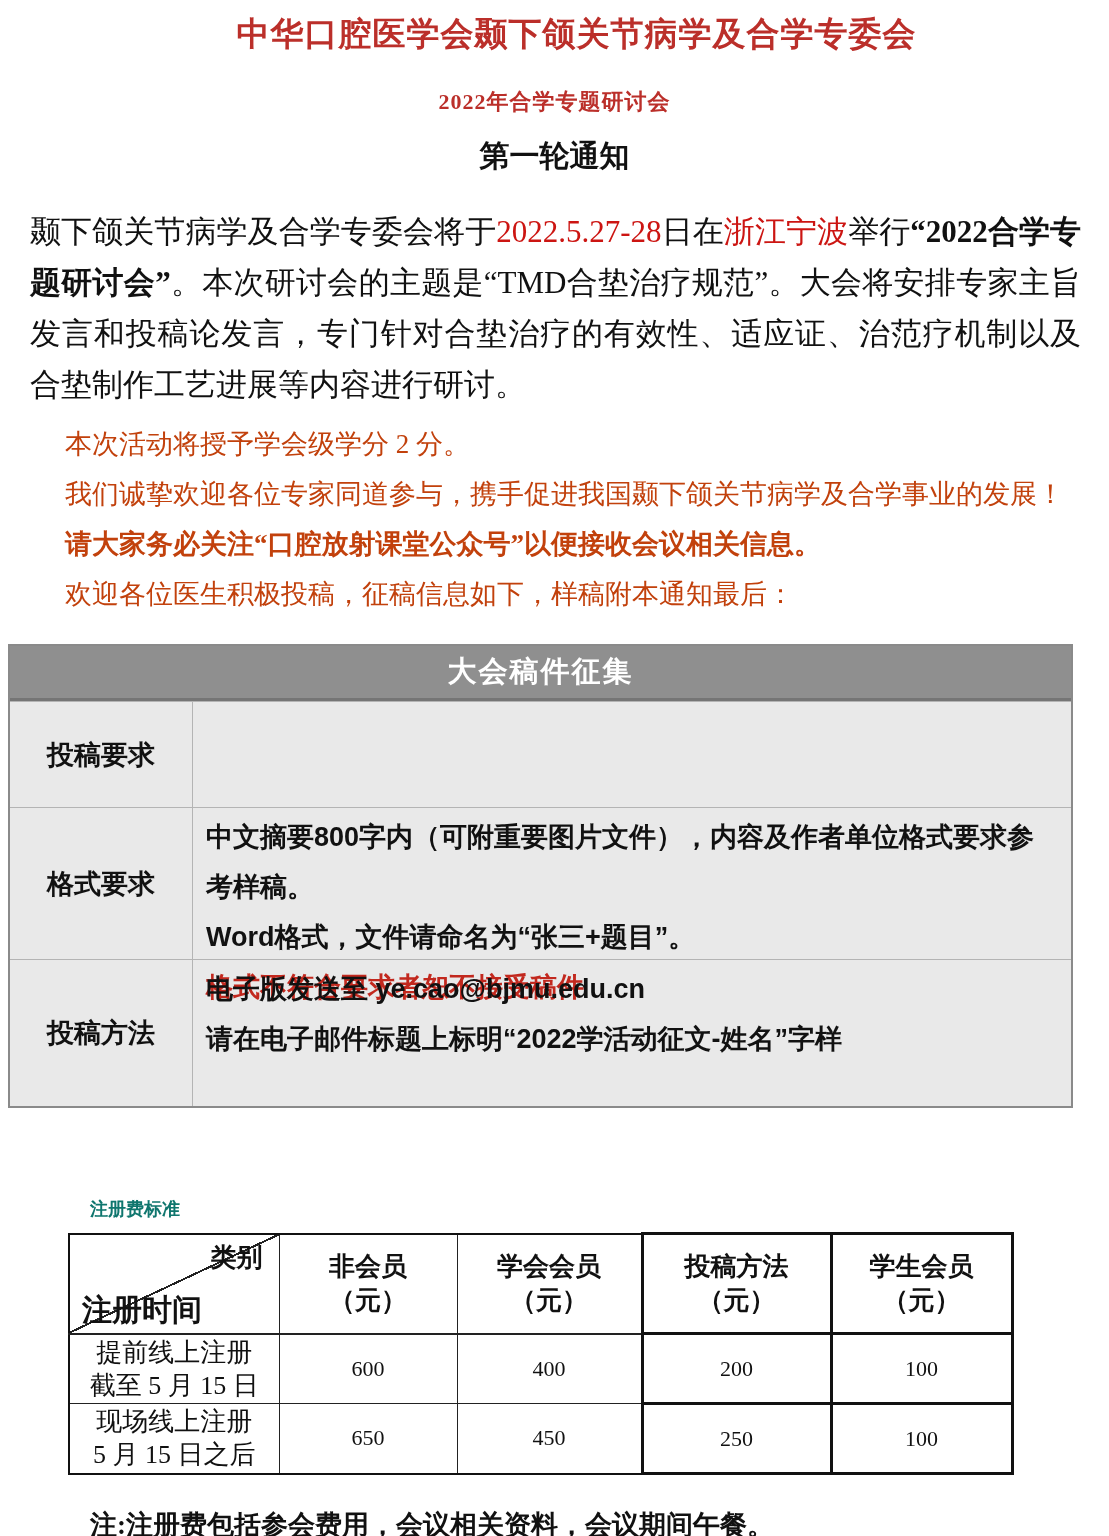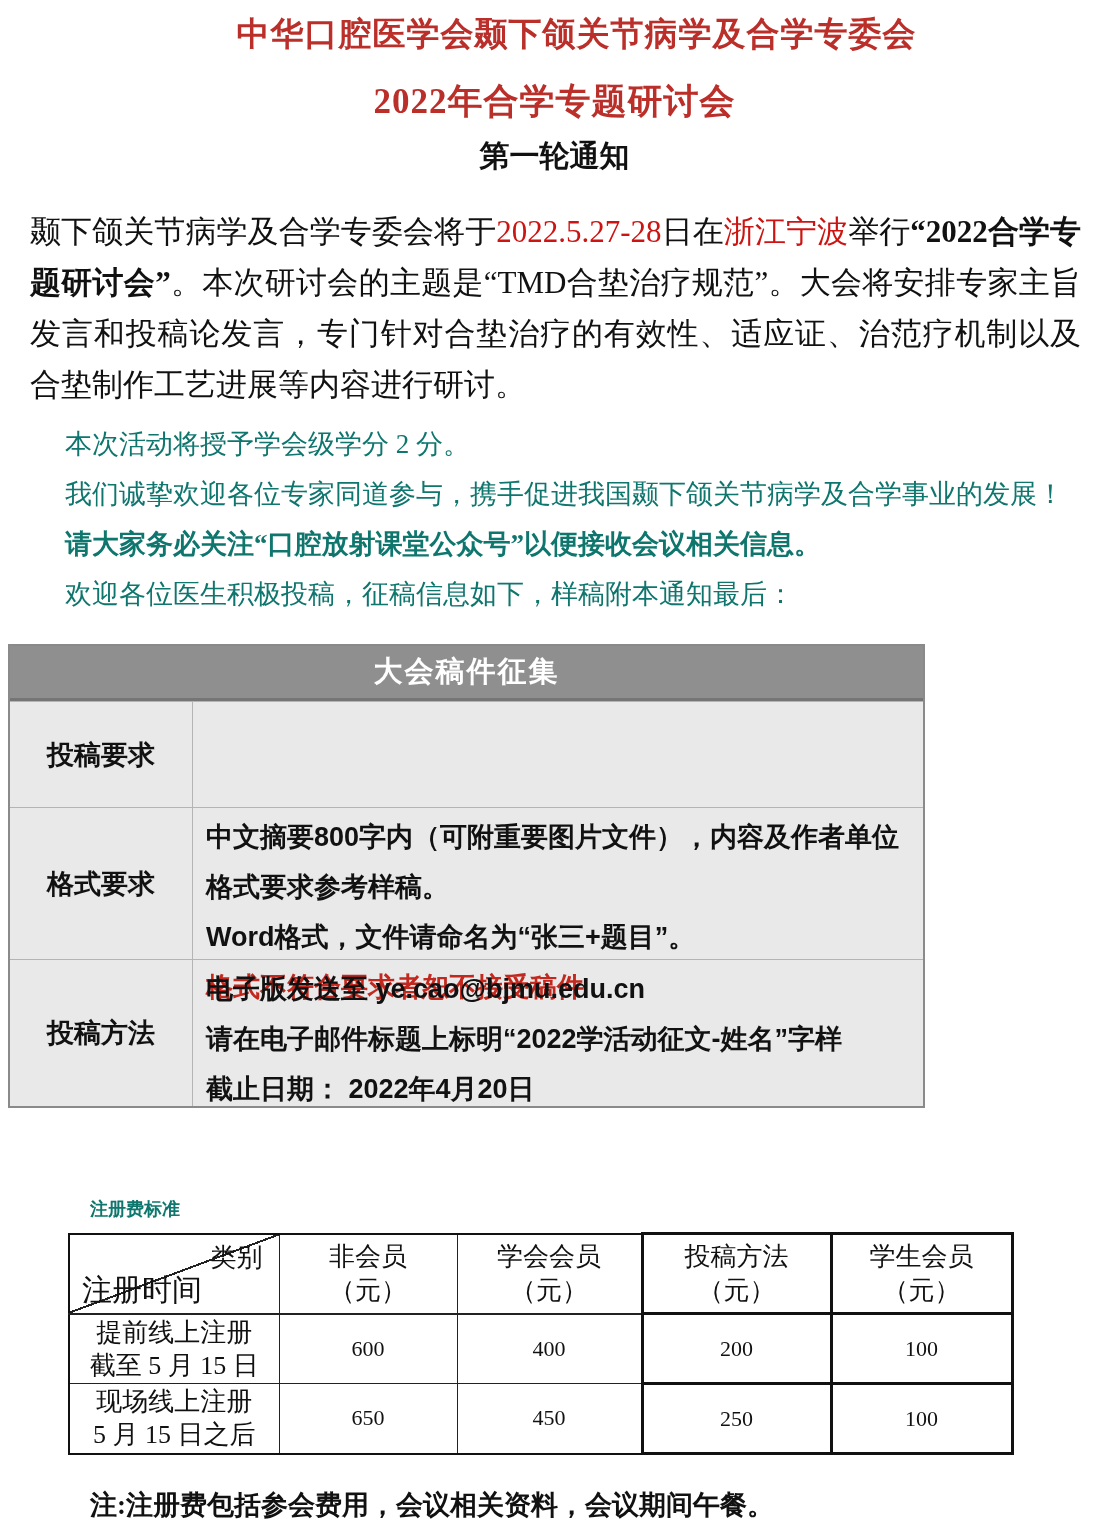--- a/index.html
+++ b/index.html
@@ -12,46 +12,46 @@
   .page { width: 1109px; height: 1536px; position: relative; }
 
   
   .t1 {
     margin-top: 12px; text-align: center;
     font-size: 33px; font-weight: bold; color: #bb2f2a;
     letter-spacing: 1px; line-height: 44px; padding-left: 44px;
   }
   .t2 {
     margin-top: 24px; text-align: center;
-    font-size: 35px; font-weight: bold; color: #bb2f2a;
+    font-size: 22px; font-weight: bold; color: #bb2f2a;
     letter-spacing: 1px; line-height: 44px;
   }
   .subtitle {
     margin-top: 12px; text-align: center;
     font-size: 30px; font-weight: bold; color: #111;
     line-height: 40px;
   }
 
   
   .intro {
     margin: 30px 28px 0 30px;
     font-size: 31px; line-height: 51px;
     text-align: justify; color: #111;
   }
   .intro b { font-weight: bold; }
   .red-bright { color: #cc1512; }
 
   
   .paras { margin: 9px 30px 0 65px; }
-  .paras p { font-size: 27px; line-height: 50px; color: #0f766e; }
+  .paras p { font-size: 27px; line-height: 50px; color: #c2410c; }
   .para-red { color: #c00000; font-weight: bold; }
 
   
   .sub-table {
-    margin: 25px 0 0 8px; width: 917px;
+    margin: 25px 0 0 8px; width: 1065px;
     border: 2px solid #8a8a8a;
     background: #e9e9e9;
     font-family: "Liberation Sans", sans-serif;
   }
   .sub-header {
     height: 55px; background: #8f8f8f;
     border-bottom: 3px solid #757575;
     display: flex; align-items: center; justify-content: center;
     color: #ffffff; font-size: 29px; font-weight: bold; letter-spacing: 2px;
   }
@@ -77,21 +77,21 @@
   .fee-table {
     margin: 8px 0 0 68px;
     border-collapse: collapse;
     font-size: 26px; color: #111;
     table-layout: fixed; width: 943px;
   }
   .fee-table td { border: 1px solid #222; text-align: center; vertical-align: middle; }
   .fee-table { border: 2px solid #111; }
   .fee-table td.thick { border: 3px solid #111; }
   .fee-table tr.hdr td { border-bottom-width: 2px; }
-  .fee-table tr.hdr td { height: 80px; line-height: 34px; }
+  .fee-table tr.hdr td { height: 100px; line-height: 34px; font-weight: bold; }
   .fee-table tr.datarow td { height: 70px; }
   .corner {
     position: relative;
     background-image: linear-gradient(to bottom right,
       transparent calc(50% - 1.5px), #222 calc(50% - 1.5px),
       #222 calc(50% + 0.5px), transparent calc(50% + 0.5px));
   }
   .corner .c-top { position: absolute; top: 6px; right: 16px; font-size: 26px; }
   .corner .c-bot { position: absolute; bottom: 6px; left: 12px; font-size: 30px; }
   .flabel div { line-height: 33px; }
@@ -138,21 +138,20 @@
         <div>Word格式，文件请命名为“张三+题目”。</div>
         <div class="sub-red">格式不符合要求者恕不接受稿件</div>
       </div>
     </div>
 
     <div class="sub-row" style="height:147px;">
       <div class="sub-label">投稿方法</div>
       <div class="sub-content">
         <div>电子版发送至 ye.cao@bjmu.edu.cn</div>
         <div>请在电子邮件标题上标明“2022𬊣学活动征文-姓名”字样</div>
-        <div>截止日期： 2022年4月20日</div>
       </div>
     </div>
   </div>
 
   <div class="fee-heading">注册费标准</div>
 
   <table class="fee-table">
     <colgroup>
       <col style="width:210px">
         <col style="width:178px">

